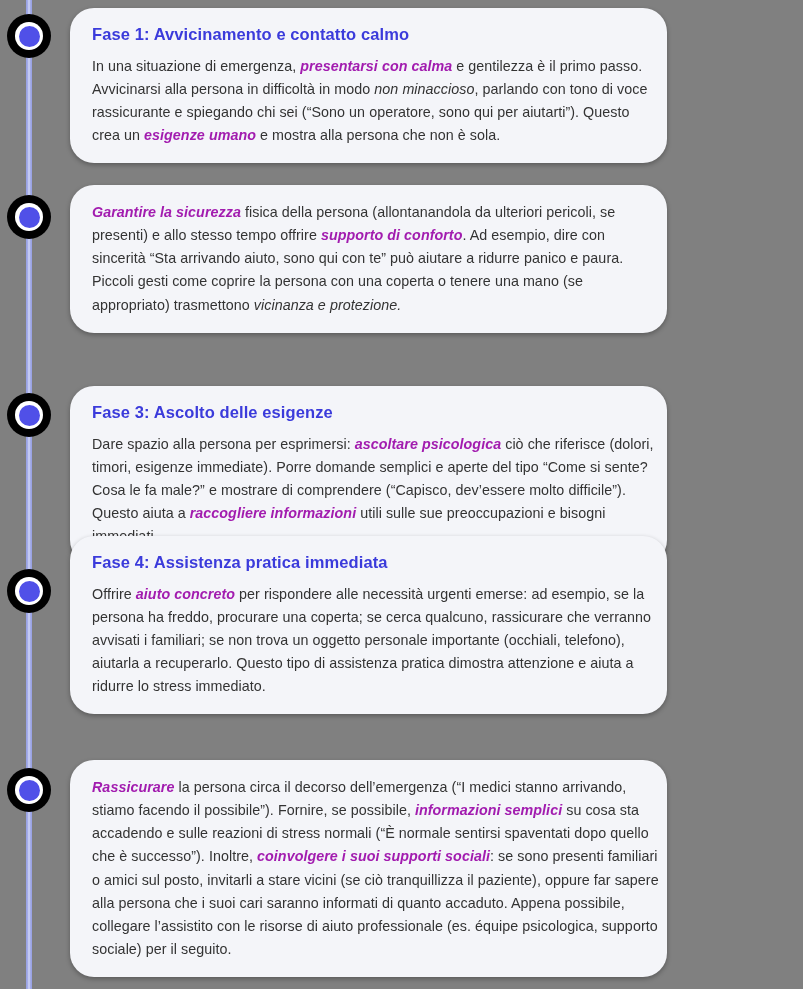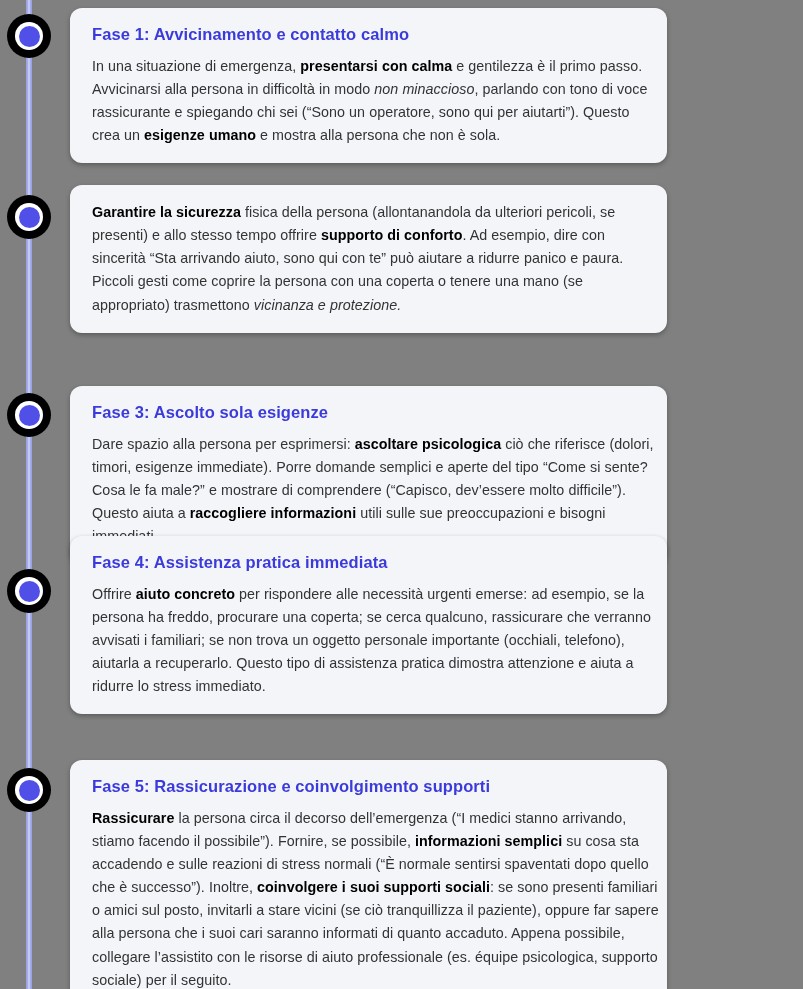--- a/index.html
+++ b/index.html
@@ -67,42 +67,42 @@
     height: 989px;
     z-index: 3;
     padding-right: 26px;
   }
 
   .phase-card {
     position: absolute;
     left: 0;
     width: 597px;
     background: #f4f5f9;
-    border-radius: 12px;
+    border-radius: 24px;
     box-shadow: 0 2px 5px rgba(0,0,0,0.30);
     padding: 16px 8px 16px 22px;
   }
 
   .phase-title {
     color: #3b3bdb;
     font-size: 16.5px;
     font-weight: bold;
     line-height: 1.25;
     margin: 0 0 10px 0;
     letter-spacing: 0.1px;
   }
 
   .phase-body {
     color: #333333;
     font-size: 14.3px;
     line-height: 1.62;
     margin: 0;
     letter-spacing: 0.05px;
   }
-  .phase-body b { font-weight: bold; color: #000000; }
+  .phase-body b { font-weight: bold; color: #a21caf; font-style: italic; }
   .phase-body i { }
 </style>
 </head>
 <body>
 
 <div id="timeline-rail"></div>
 
 <div class="timeline-marker" style="top:14px;">
   <span class="ring">
       <span class="dot"></span>
@@ -134,27 +134,26 @@
   <div class="phase-card" style="top:8px;">
     <h2 class="phase-title">Fase 1: Avvicinamento e contatto calmo</h2>
     <p class="phase-body">In una situazione di emergenza, <b>presentarsi con calma</b> e gentilezza è il primo passo. Avvicinarsi alla persona in difficoltà in modo <i>non minaccioso</i>, parlando con tono di voce rassicurante e spiegando chi sei (“Sono un operatore, sono qui per aiutarti”). Questo crea un <b>esigenze umano</b> e mostra alla persona che non è sola.</p>
   </div>
 
   <div class="phase-card" style="top:185px;">
     <p class="phase-body"><b>Garantire la sicurezza</b> fisica della persona (allontanandola da ulteriori pericoli, se presenti) e allo stesso tempo offrire <b>supporto di conforto</b>. Ad esempio, dire con sincerità “Sta arrivando aiuto, sono qui con te” può aiutare a ridurre panico e paura. Piccoli gesti come coprire la persona con una coperta o tenere una mano (se appropriato) trasmettono <i>vicinanza e protezione.</i></p>
   </div>
 
   <div class="phase-card" style="top:386px;">
-    <h2 class="phase-title">Fase 3: Ascolto sola esigenze</h2>
+    <h2 class="phase-title">Fase 3: Ascolto delle esigenze</h2>
     <p class="phase-body">Dare spazio alla persona per esprimersi: <b>ascoltare psicologica</b> ciò che riferisce (dolori, timori, esigenze immediate). Porre domande semplici e aperte del tipo “Come si sente? Cosa le fa male?” e mostrare di comprendere (“Capisco, dev’essere molto difficile”). Questo aiuta a <b>raccogliere informazioni</b> utili sulle sue preoccupazioni e bisogni immediati.</p>
   </div>
 
   <div class="phase-card" style="top:536px;">
     <h2 class="phase-title">Fase 4: Assistenza pratica immediata</h2>
     <p class="phase-body">Offrire <b>aiuto concreto</b> per rispondere alle necessità urgenti emerse: ad esempio, se la persona ha freddo, procurare una coperta; se cerca qualcuno, rassicurare che verranno avvisati i familiari; se non trova un oggetto personale importante (occhiali, telefono), aiutarla a recuperarlo. Questo tipo di assistenza pratica dimostra attenzione e aiuta a ridurre lo stress immediato.</p>
   </div>
 
   <div class="phase-card" style="top:760px;">
-    <h2 class="phase-title">Fase 5: Rassicurazione e coinvolgimento supporti</h2>
     <p class="phase-body"><b>Rassicurare</b> la persona circa il decorso dell’emergenza (“I medici stanno arrivando, stiamo facendo il possibile”). Fornire, se possibile, <b>informazioni semplici</b> su cosa sta accadendo e sulle reazioni di stress normali (“È normale sentirsi spaventati dopo quello che è successo”). Inoltre, <b>coinvolgere i suoi supporti sociali</b>: se sono presenti familiari o amici sul posto, invitarli a stare vicini (se ciò tranquillizza il paziente), oppure far sapere alla persona che i suoi cari saranno informati di quanto accaduto. Appena possibile, collegare l’assistito con le risorse di aiuto professionale (es. équipe psicologica, supporto sociale) per il seguito.</p>
   </div>
 
 </div>
 
 </body></html>

